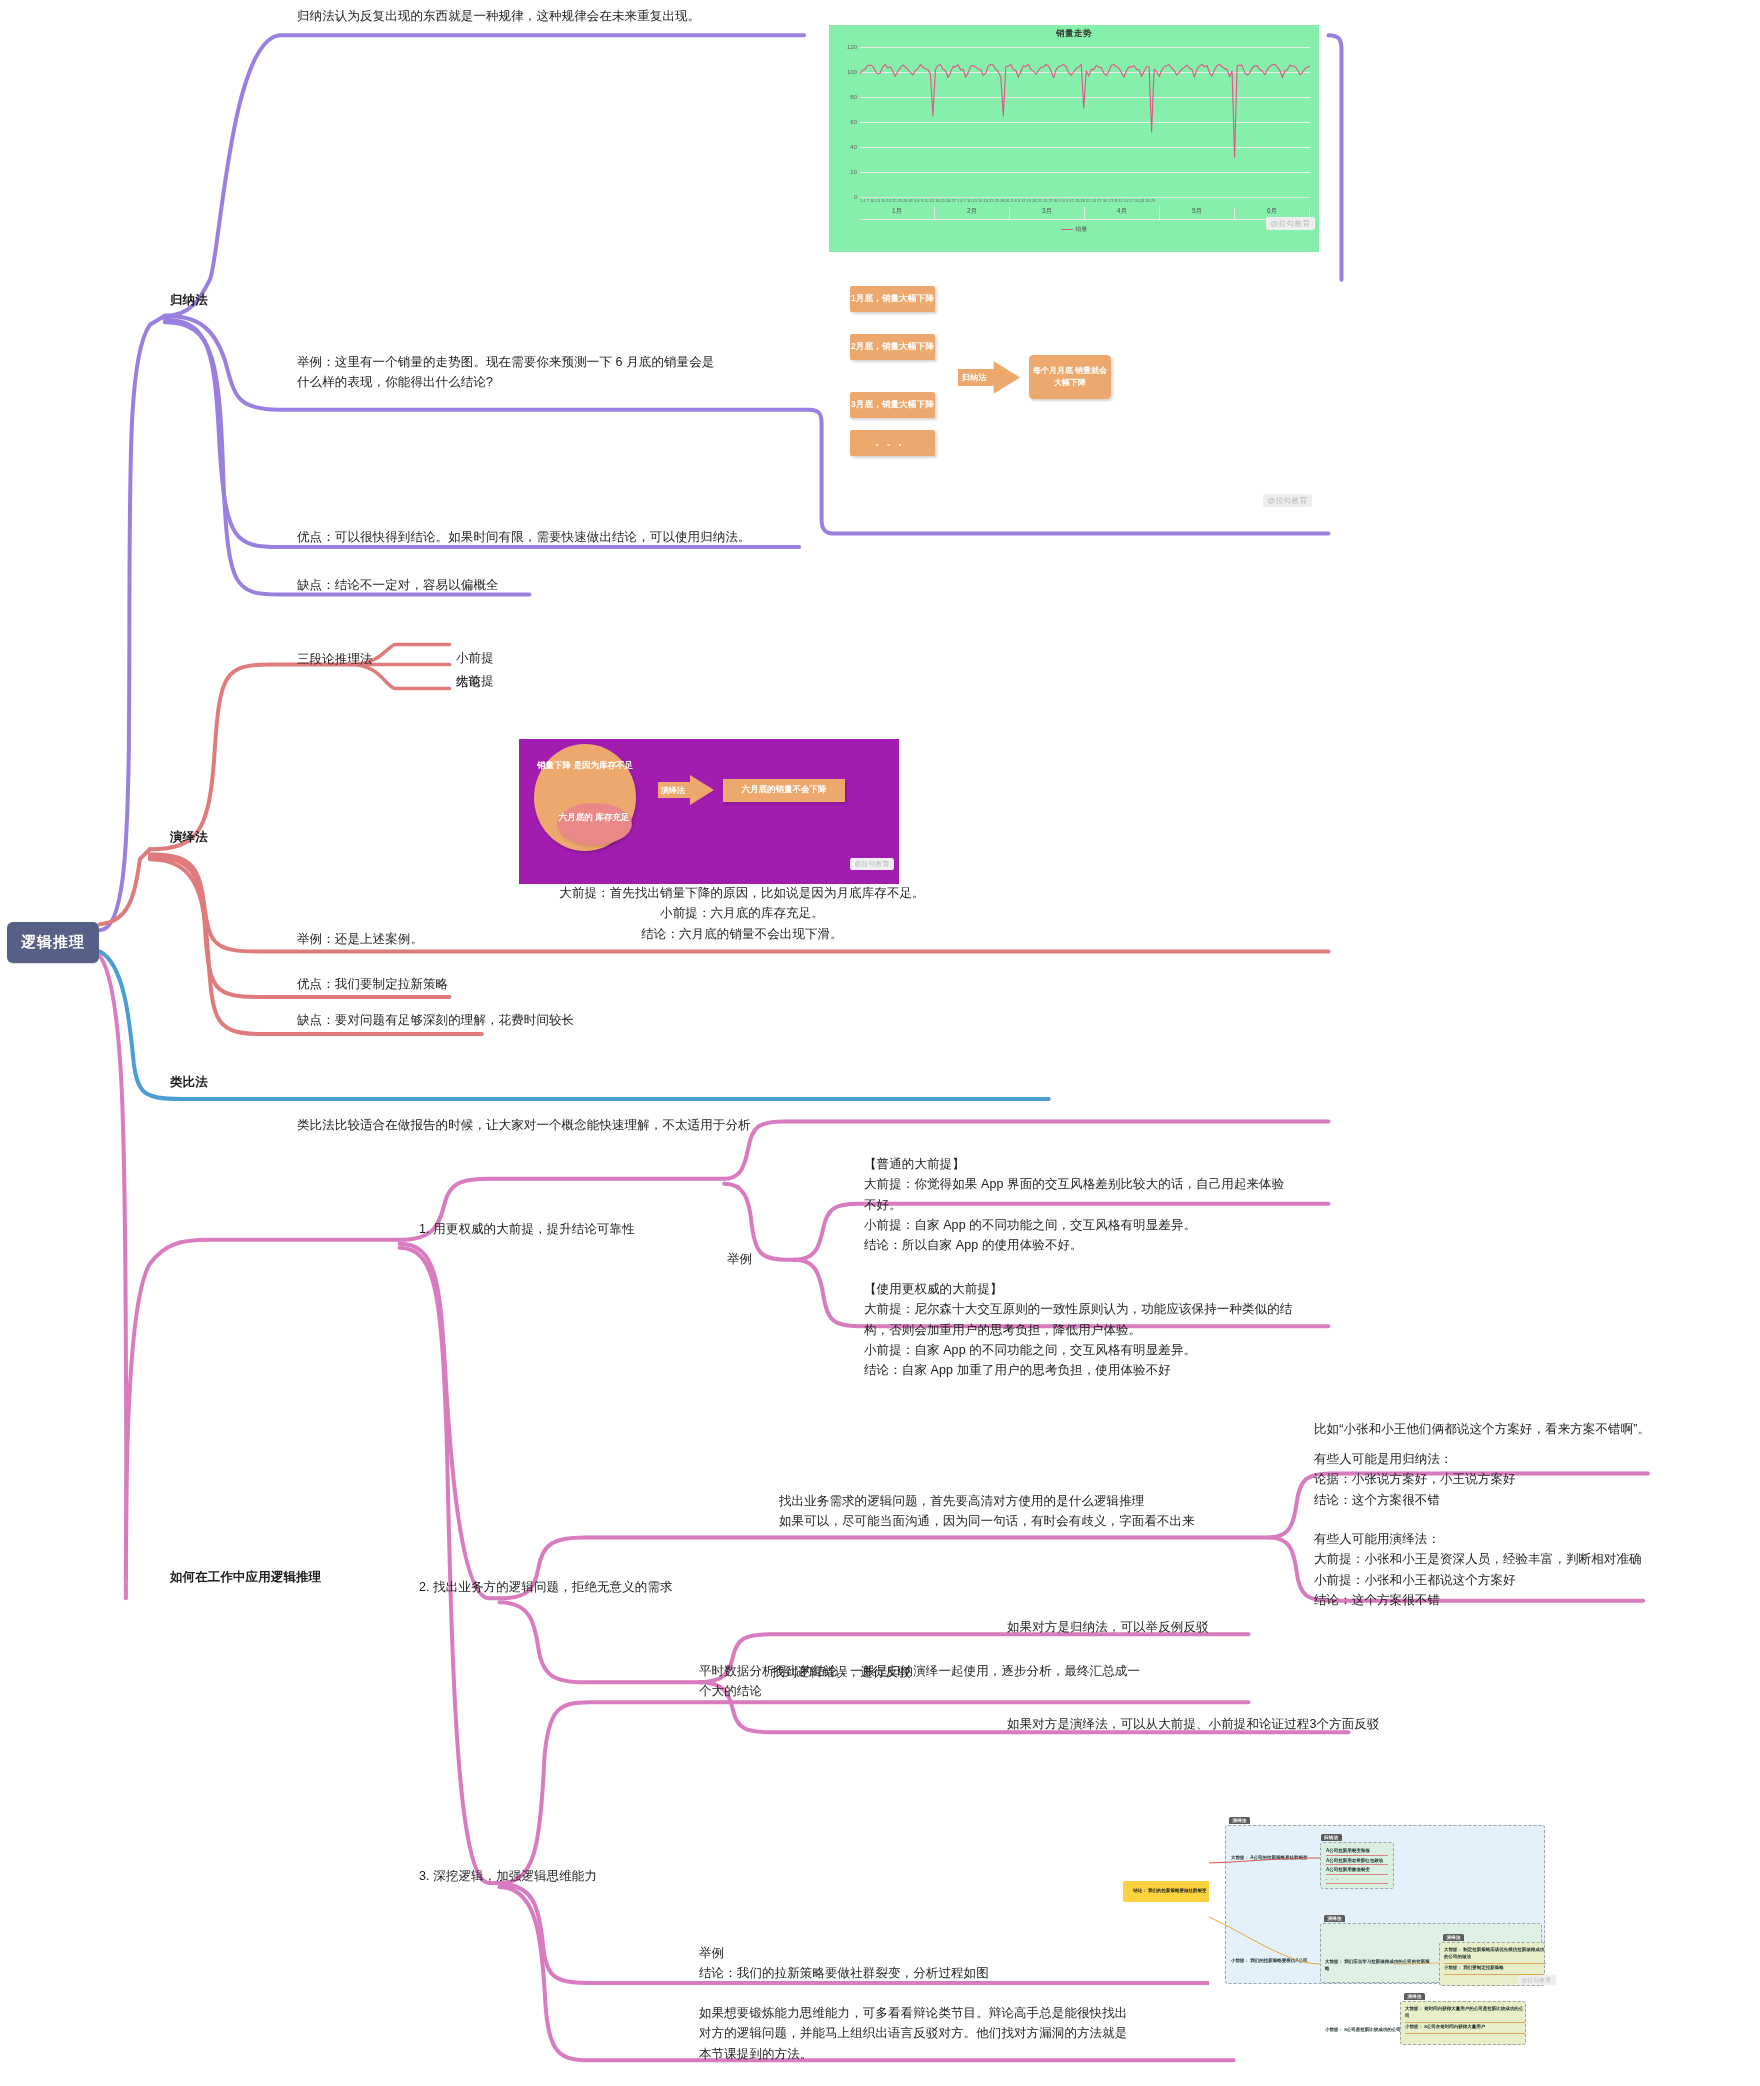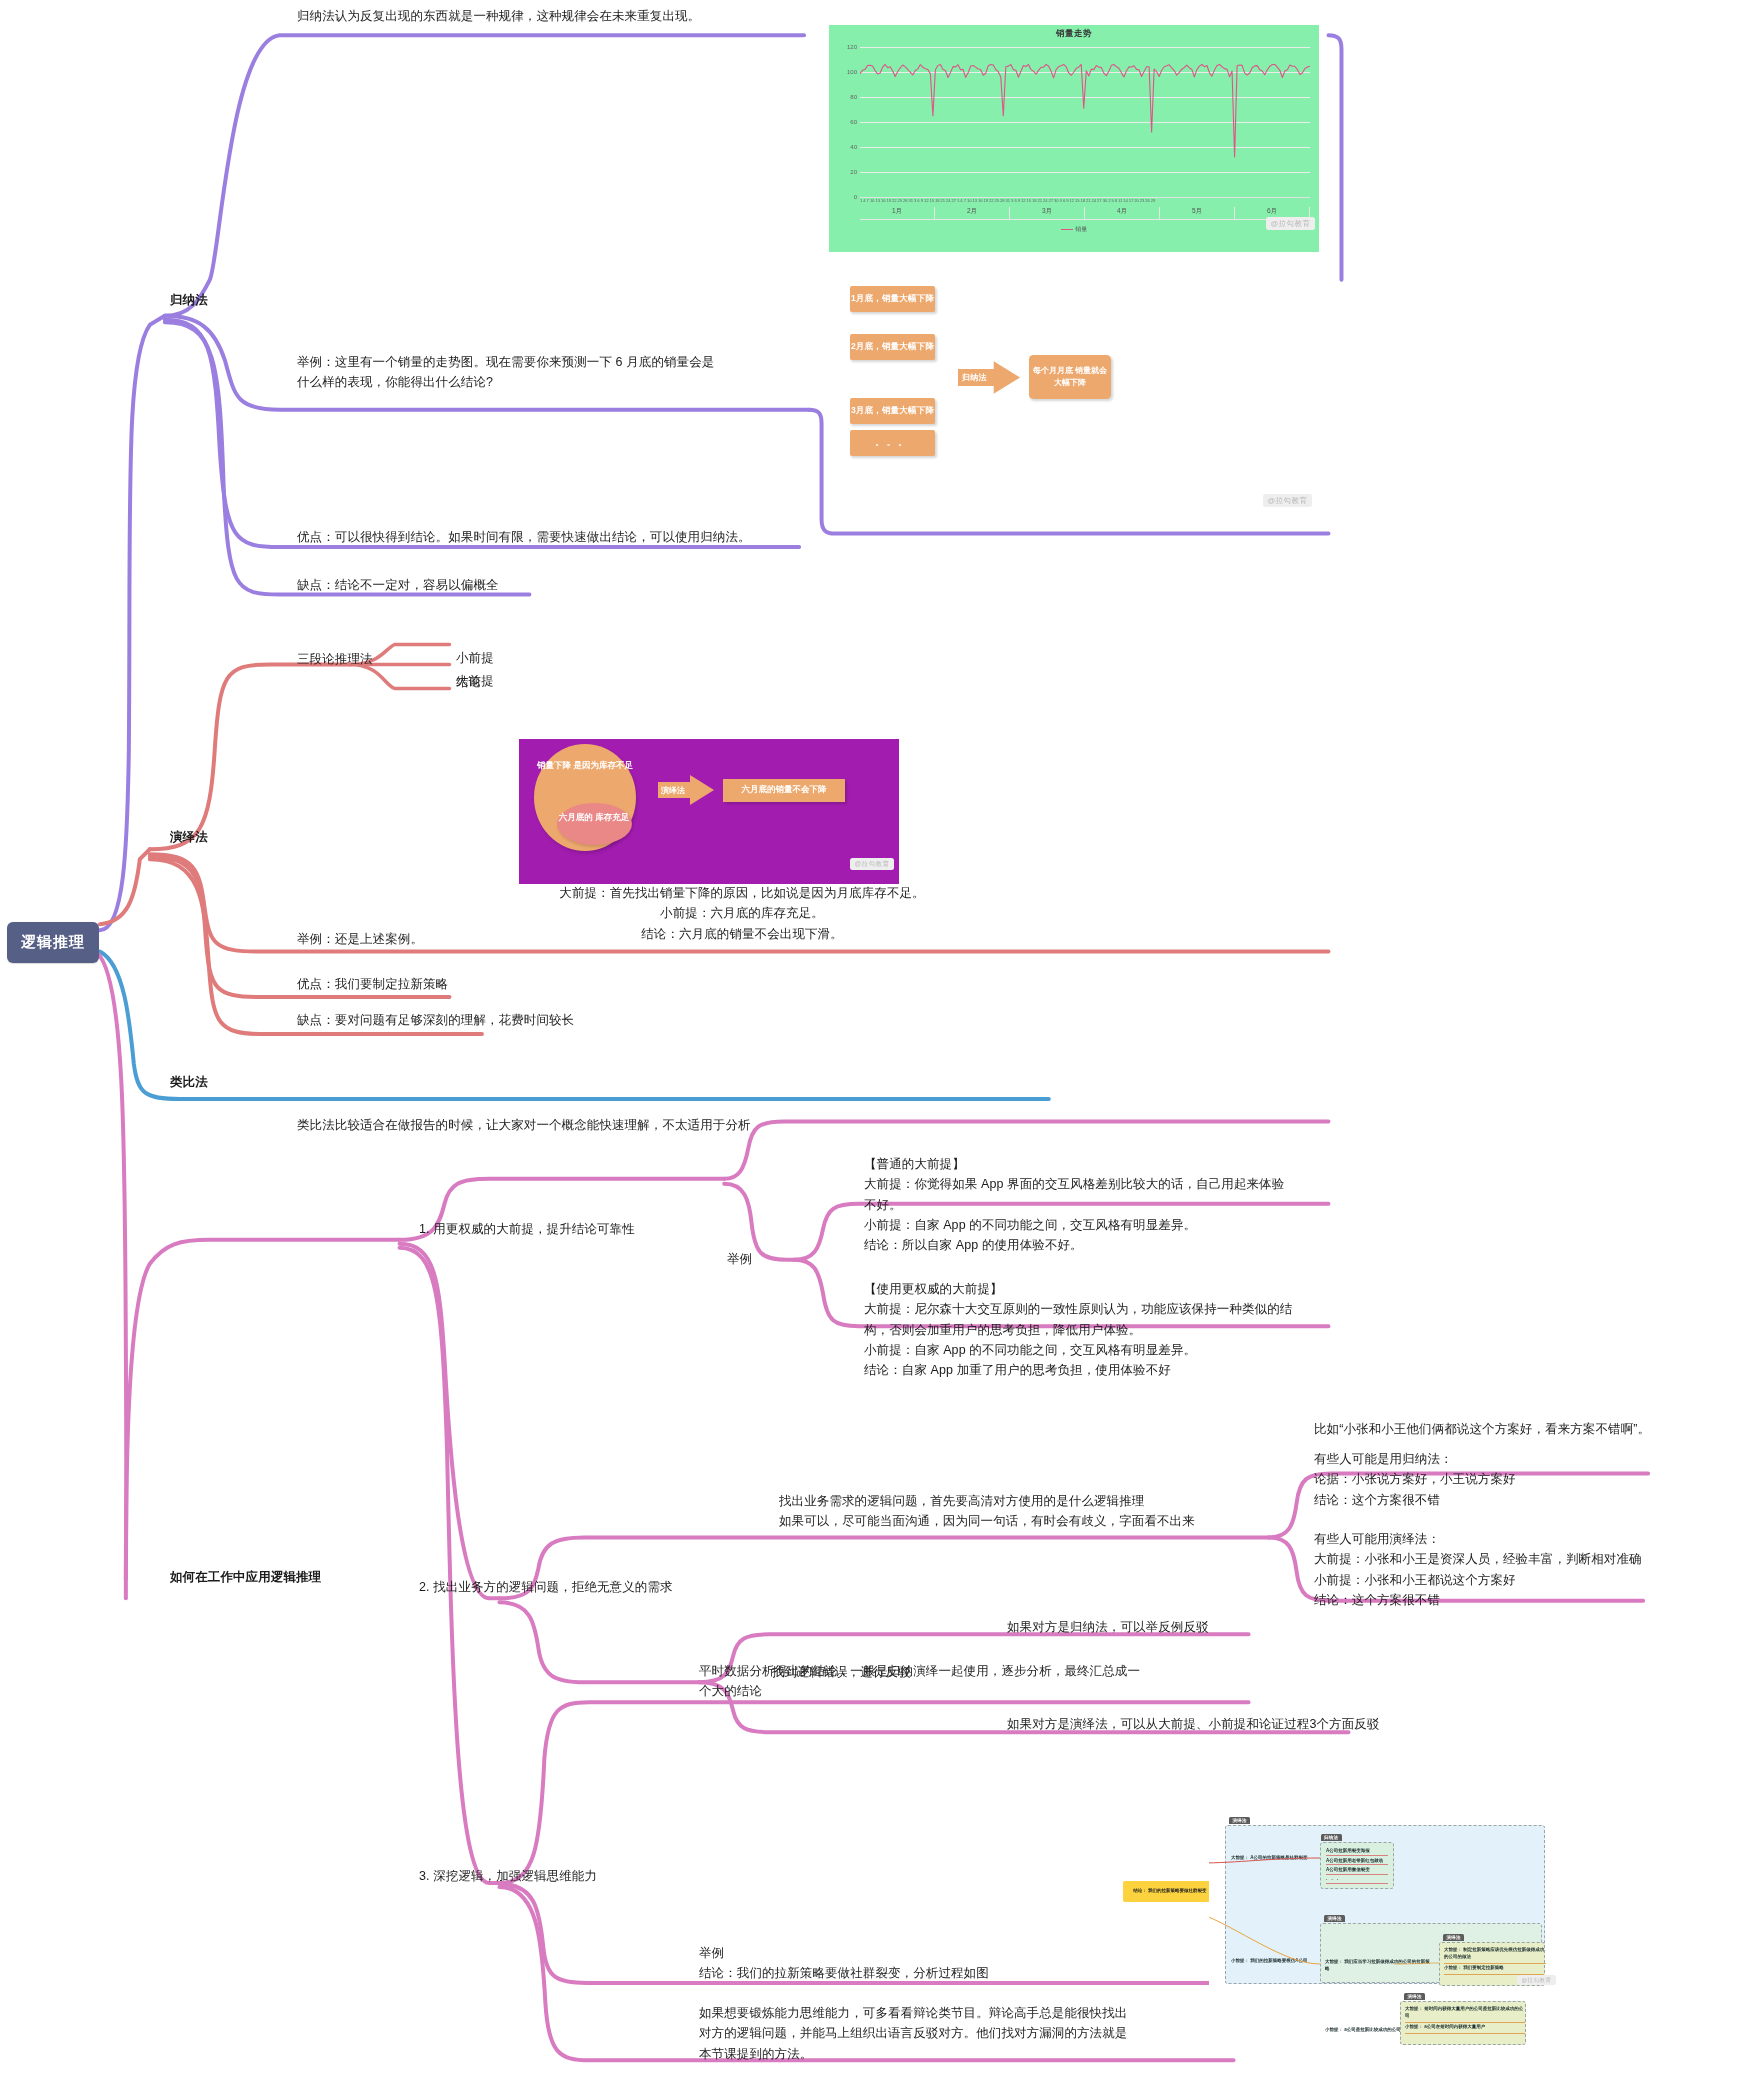--- a/index.html
+++ b/index.html
@@ -288,21 +288,21 @@
     </div>
     <div id="chart-legend">
       <span class="swatch"></span><span>销量</span>
     </div>
     <div class="watermark" style="right:4px; bottom:22px;">@拉勾教育</div>
   </div>
 
   <div id="induction-card">
     <div class="ind-box" style="top:12px;">1月底，销量大幅下降</div>
     <div class="ind-box" style="top:60px;">2月底，销量大幅下降</div>
-    <div class="ind-box" style="top:124px;text-align:center;">3月底，销量大幅下降</div>
+    <div class="ind-box" style="top:118px;text-align:center;">3月底，销量大幅下降</div>
     <div class="ind-box" style="top:156px; letter-spacing:3px;">。。。</div>
     <div id="ind-arrow">
       <svg viewBox="0 0 125 66" width="62" height="33">
         <path d="M0 16 L72 16 L72 0 L125 33 L72 66 L72 50 L0 50 Z" fill="#eda86d"></path>
       </svg>
       <span class="arrow-label">归纳法</span>
     </div>
     <div id="ind-result">每个月月底
 销量就会大幅下降</div>
     <div class="watermark" style="right:7px; bottom:7px;">@拉勾教育</div>

